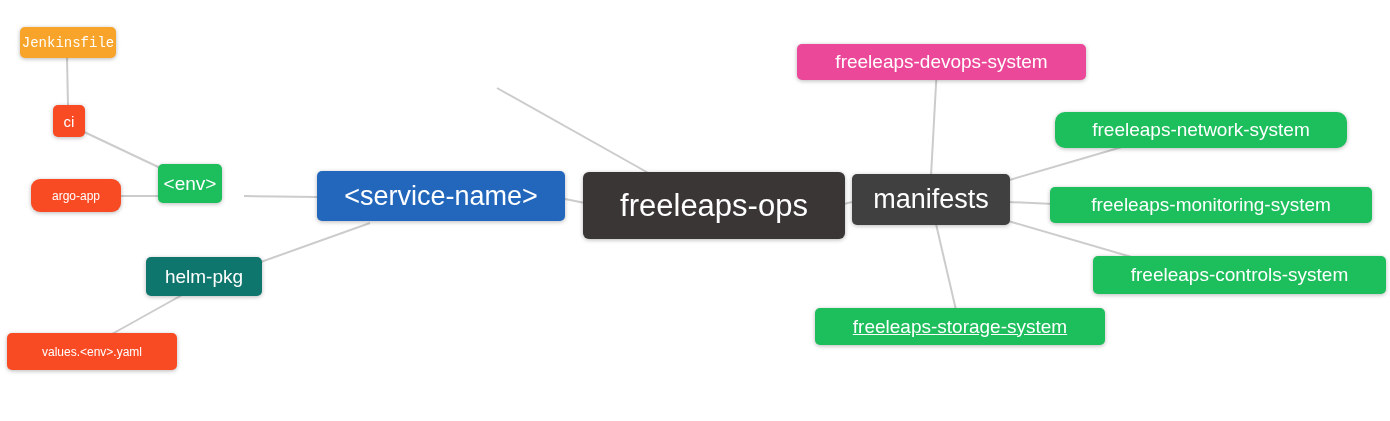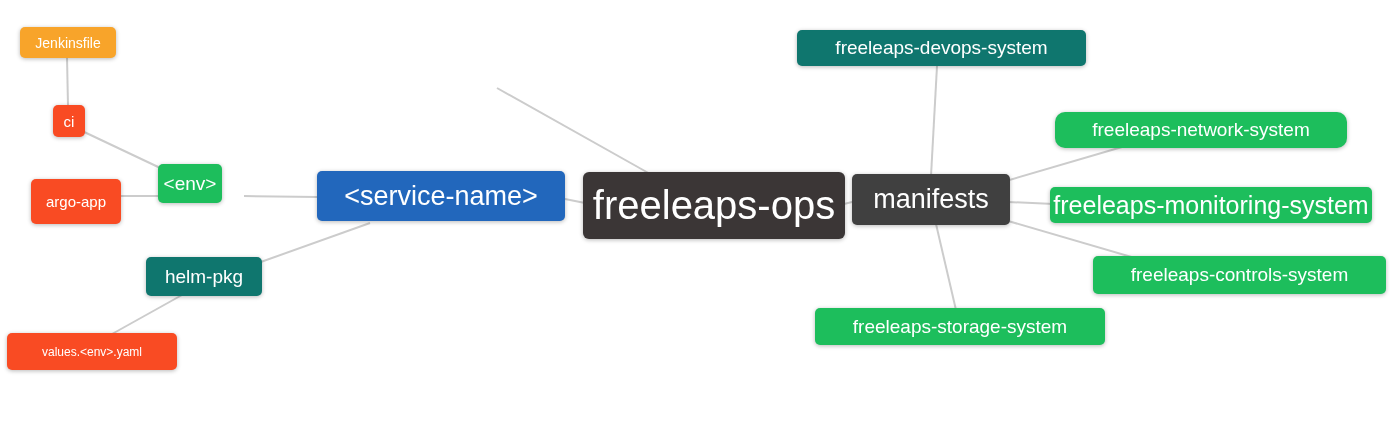--- a/index.html
+++ b/index.html
@@ -54,42 +54,42 @@
     <line x1="560" y1="198" x2="590" y2="204" style="stroke: rgb(204, 204, 204);"></line>
     <line x1="497" y1="88" x2="652" y2="175" style="stroke: rgb(204, 204, 204);"></line>
     <line x1="840" y1="205" x2="856" y2="201" style="stroke: rgb(204, 204, 204);"></line>
     <line x1="937" y1="66" x2="931" y2="176" style="stroke: rgb(204, 204, 204);"></line>
     <line x1="1006" y1="181" x2="1122" y2="147" style="stroke: rgb(204, 204, 204);"></line>
     <line x1="1008" y1="202" x2="1054" y2="204" style="stroke: rgb(204, 204, 204);"></line>
     <line x1="1008" y1="221" x2="1135" y2="258" style="stroke: rgb(204, 204, 204);"></line>
     <line x1="936" y1="224" x2="956" y2="310" style="stroke: rgb(204, 204, 204);"></line>
   </svg>
 
-  <div class="node" style="left: 20px; top: 27px; width: 96px; height: 31px; font-size: 14px; background-color: rgb(248, 164, 42);">Jenkinsfile</div>
+  <div class="node" style="left: 20px; top: 27px; width: 96px; height: 31px; font-size: 14px; background-color: rgb(248, 164, 42); font-family: Liberation Mono, monospace;">Jenkinsfile</div>
 
   <div class="node" style="left: 53px; top: 105px; width: 32px; height: 32px; font-size: 15px; background-color: rgb(249, 75, 35); text-align: right;">ci</div>
 
-  <div class="node" style="left: 31px; top: 179px; width: 90px; height: 45px; font-size: 15px; background-color: rgb(249, 75, 35);">argo-app</div>
+  <div class="node" style="left: 31px; top: 179px; width: 90px; height: 33px; font-size: 12px; background-color: rgb(249, 75, 35); border-radius: 9px;">argo-app</div>
 
   <div class="node" style="left: 158px; top: 164px; width: 64px; height: 39px; font-size: 19px; background-color: rgb(29, 190, 92);">&lt;env&gt;</div>
 
 
   <div class="node" style="left: 317px; top: 171px; width: 248px; height: 50px; font-size: 27px; background-color: rgb(34, 103, 188);">&lt;service-name&gt;</div>
 
-  <div class="node" style="left: 583px; top: 172px; width: 262px; height: 67px; font-size: 40px; border-radius: 6px; background-color: rgb(59, 54, 54);">freeleaps-ops</div>
+  <div class="node" style="left: 583px; top: 172px; width: 262px; height: 67px; font-size: 31px; border-radius: 6px; background-color: rgb(59, 54, 54);">freeleaps-ops</div>
 
   <div class="node" style="left: 852px; top: 174px; width: 158px; height: 51px; font-size: 27px; background-color: #404040;">manifests</div>
 
-  <div class="node" style="left: 797px; top: 30px; width: 289px; height: 36px; font-size: 19px; background-color: #0f766e;">freeleaps-devops-system</div>
+  <div class="node" style="left: 797px; top: 44px; width: 289px; height: 36px; font-size: 19px; background-color: #ec4899;">freeleaps-devops-system</div>
 
   <div class="node" style="left: 1055px; top: 112px; width: 292px; height: 36px; font-size: 19px; background-color: rgb(29, 190, 92); border-radius: 10px;">freeleaps-network-system</div>
 
-  <div class="node" style="left: 1050px; top: 187px; width: 322px; height: 36px; font-size: 25px; background-color: rgb(29, 190, 92);">freeleaps-monitoring-system</div>
+  <div class="node" style="left: 1050px; top: 187px; width: 322px; height: 36px; font-size: 19px; background-color: rgb(29, 190, 92);">freeleaps-monitoring-system</div>
 
   <div class="node" style="left: 1061px; top: 256px; width: 293px; height: 38px; font-size: 19px; background-color: rgb(29, 190, 92); margin-left: 32px;">freeleaps-controls-system</div>
 
-  <div class="node" style="left: 815px; top: 308px; width: 290px; height: 37px; font-size: 19px; background-color: rgb(29, 190, 92);">freeleaps-storage-system</div>
+  <div class="node" style="left: 815px; top: 308px; width: 290px; height: 37px; font-size: 19px; background-color: rgb(29, 190, 92); text-decoration: underline;">freeleaps-storage-system</div>
 
   <div class="node" style="left: 146px; top: 257px; width: 116px; height: 39px; font-size: 19px; background-color: #0f766e;">helm-pkg</div>
 
   <div class="node" style="left: 7px; top: 333px; width: 170px; height: 37px; font-size: 12px; background-color: rgb(249, 75, 35);">values.&lt;env&gt;.yaml</div>
 
 </div>
 
 </body></html>

